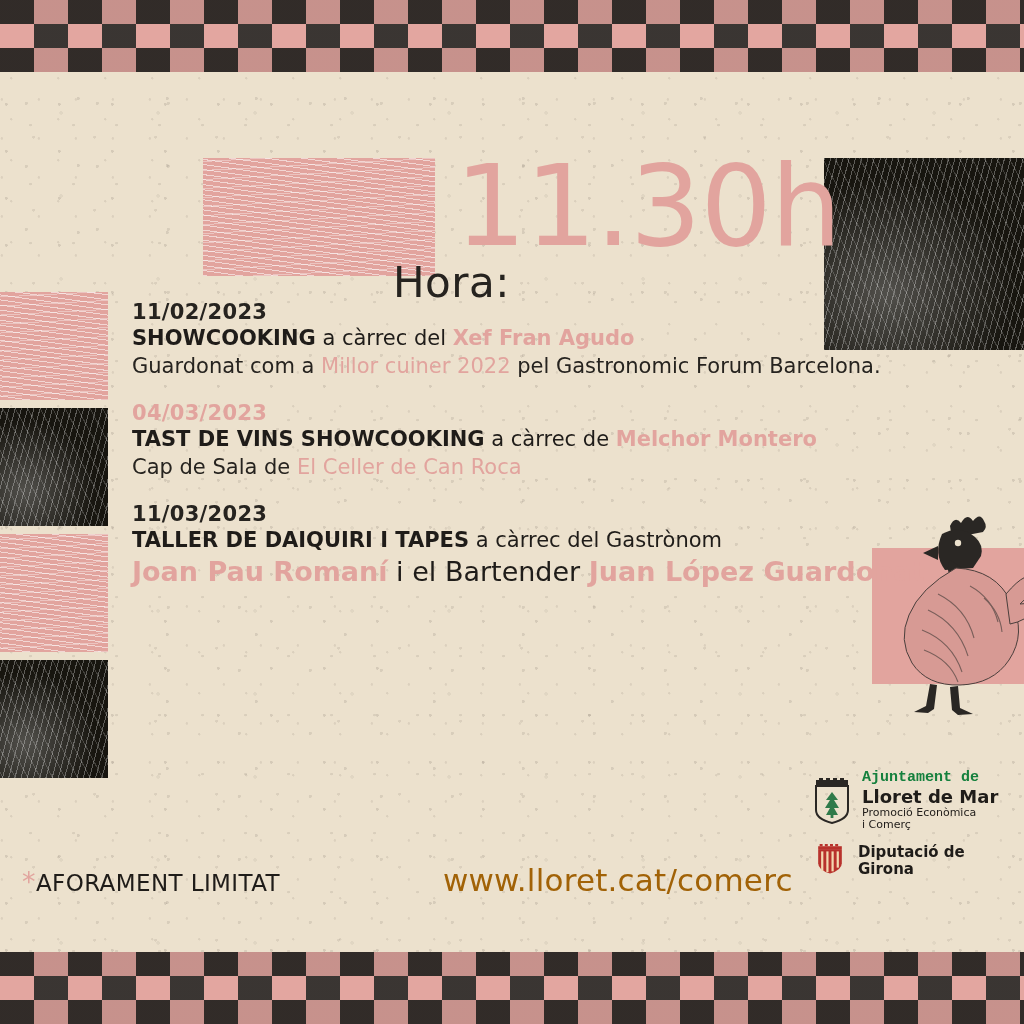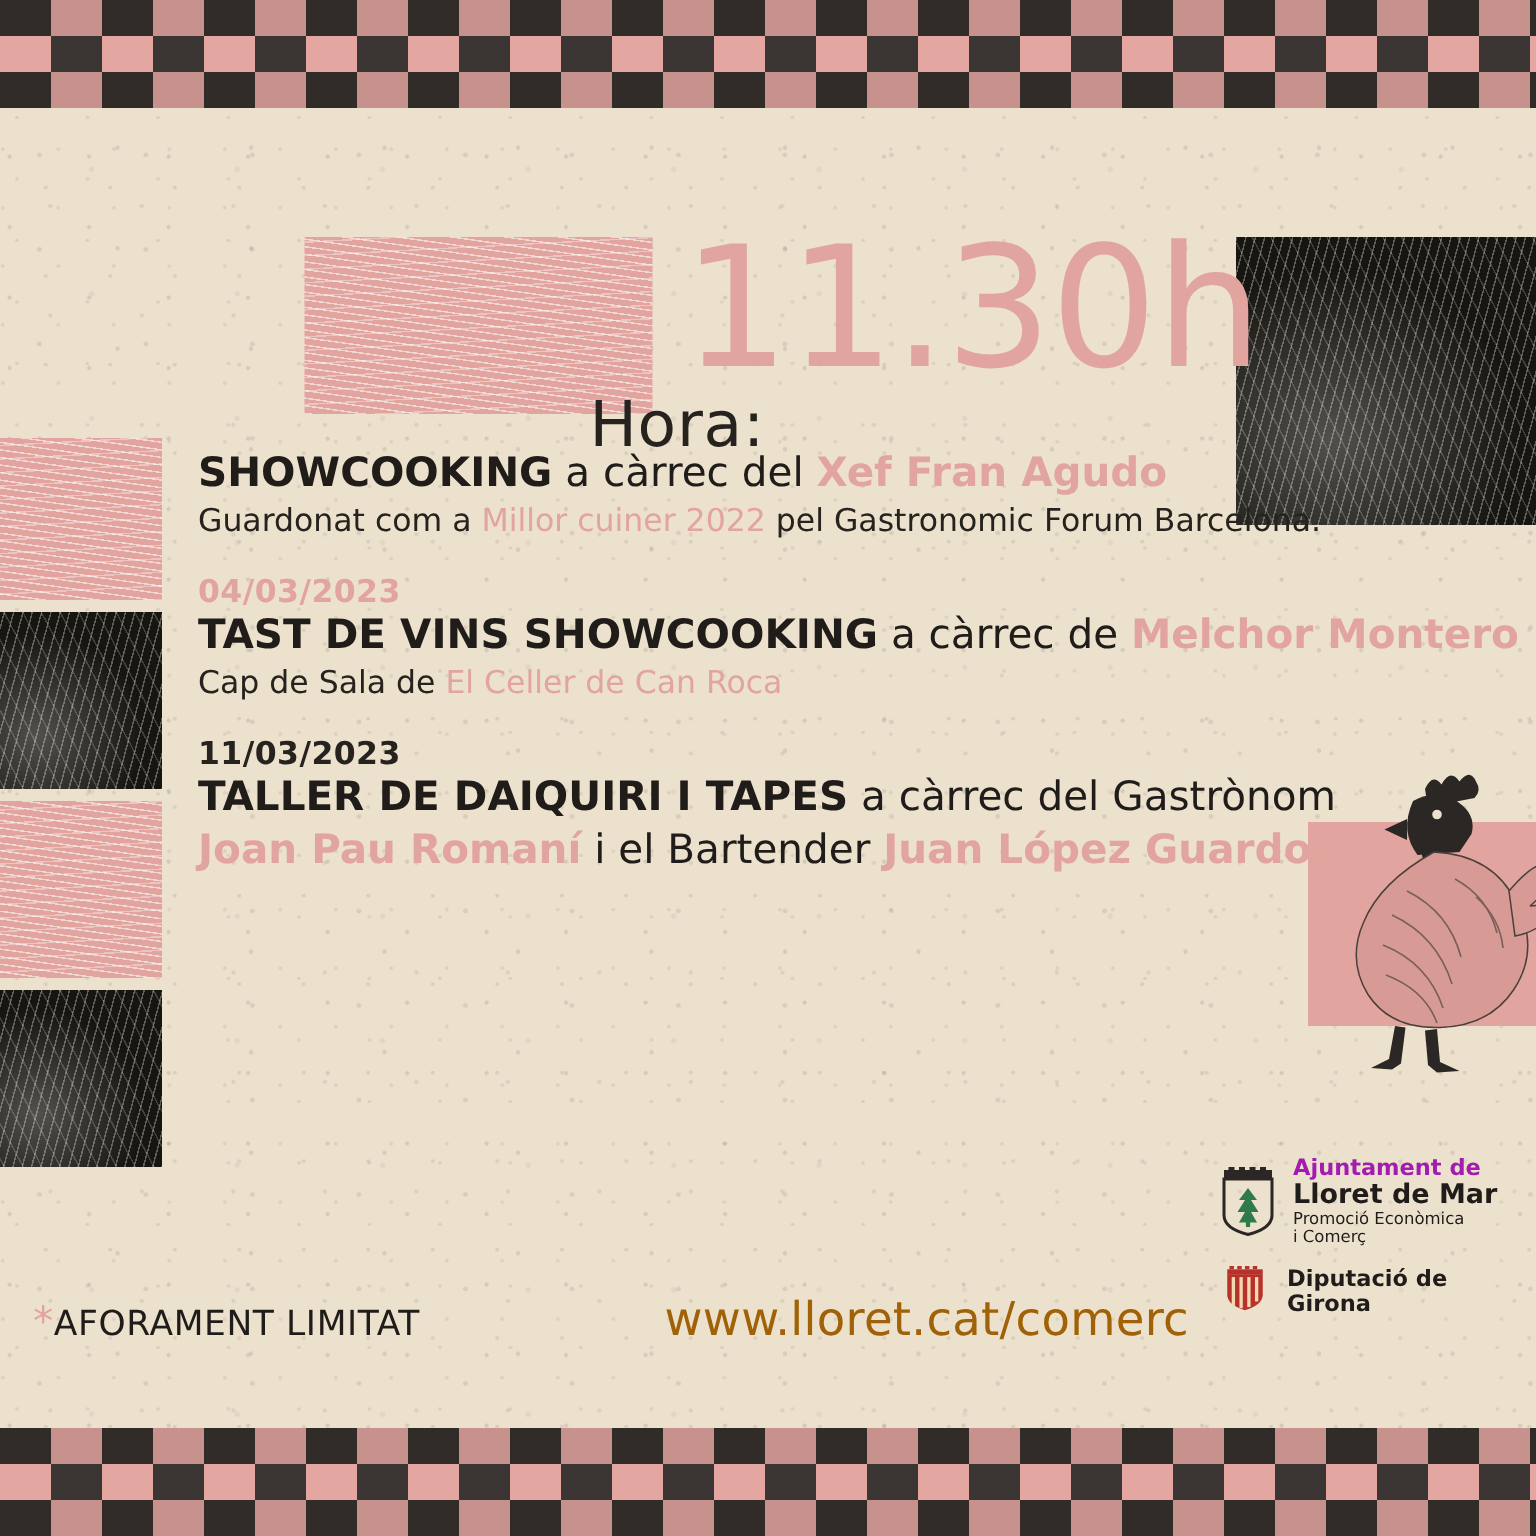--- a/index.html
+++ b/index.html
@@ -137,21 +137,21 @@
   .event { margin-bottom: 22px; }
   .event .date {
     font-size: 21px;
     font-weight: bold;
     color: #26231f;
     letter-spacing: .3px;
     margin-bottom: 2px;
   }
   .event.pinkdate .date { color: #e2a49e; }
   .event .line1 {
-    font-size: 27px;
+    font-size: 21px;
     color: #1f1c19;
     line-height: 1.18;
     white-space: nowrap;
   }
   .event .line1 .strong { font-weight: bold; }
   .event .line1 .pink { color: #e2a49e; font-weight: bold; }
   .event .line2 {
     font-size: 21px;
     color: #26231f;
     margin-top: 3px;
@@ -200,21 +200,21 @@
     align-items: center;
     gap: 10px;
     margin-bottom: 12px;
   }
   .crest {
     width: 40px;
     height: 46px;
     flex: 0 0 auto;
   }
   .logo-text { line-height: 1.12; }
-  .logo-text .t1 { font-size: 15px; font-weight: bold; color: #a21caf; }
+  .logo-text .t1 { font-size: 15px; font-weight: bold; color: #15803d; font-family: Liberation Mono, monospace; }
   .logo-text .t2 { font-size: 18px; font-weight: bold; color: #1f1c19; }
   .logo-text .t3 { font-size: 11px; color: #1f1c19; }
   .logo-text .t4 { font-size: 15px; font-weight: bold; color: #1f1c19; }
 
   
   .hen {
     position: absolute;
     left: 838px;
     top: 498px;
     width: 200px;
@@ -268,20 +268,21 @@
       <path d="M92 186 l-4 22 -12 6 14 1 6 -4 3 -24z"></path>
       <path d="M120 188 l2 22 13 6 -15 1 -6 -5 -2 -23z"></path>
     </g>
   </svg>
 
   <div class="hora-value">11.30h</div>
   <div class="hora-label">Hora:</div>
 
   <div class="events" id="events">
       <div class="event">
+        <div class="date">11/02/2023</div>
         <div class="line1"><span class="strong">SHOWCOOKING</span><span> a càrrec del </span><span class="pink">Xef Fran Agudo</span></div>
         <div class="line2"><span>Guardonat com a </span><span class="pink">Millor cuiner 2022</span><span> pel Gastronomic Forum Barcelona.</span></div>
       </div>
       <div class="event pinkdate">
         <div class="date">04/03/2023</div>
         <div class="line1"><span class="strong">TAST DE VINS SHOWCOOKING</span><span> a càrrec de </span><span class="pink">Melchor Montero</span></div>
         <div class="line2"><span>Cap de Sala de </span><span class="pink">El Celler de Can Roca</span></div>
       </div>
       <div class="event">
         <div class="date">11/03/2023</div>

